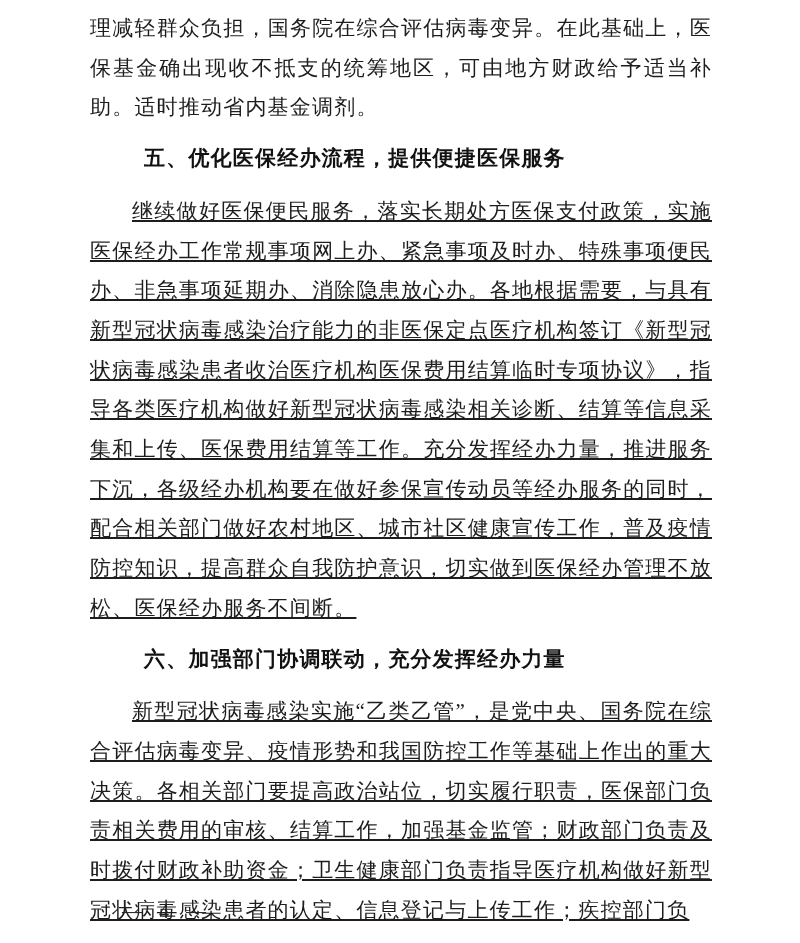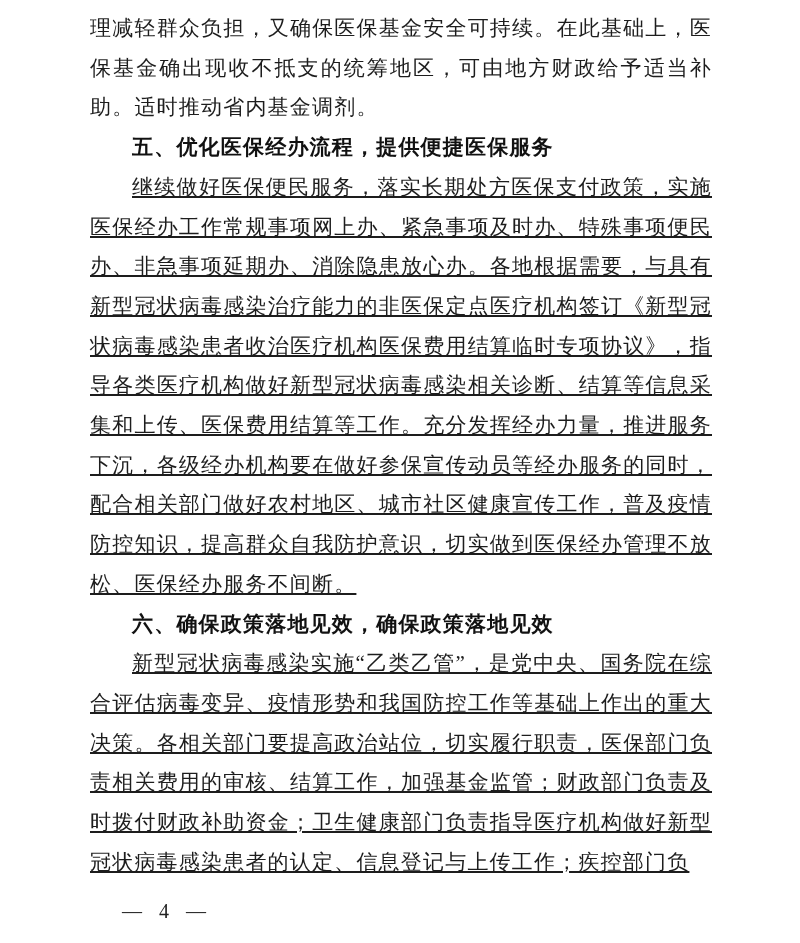--- a/index.html
+++ b/index.html
@@ -28,47 +28,47 @@
     letter-spacing: 1.2px;
     text-align: justify;
     color: #1d1d1d;
     word-break: break-all;
   }
   .indent {
     text-indent: 2em;
     text-decoration: underline;
   }
   .section-heading {
-    margin: 0;
+    margin: 12px;
     font-size: 21px;
     line-height: 39.7px;
     letter-spacing: 1.2px;
     font-weight: bold;
     color: #111111;
     text-indent: 2em;
-    font-family: Liberation Serif, serif;
+    font-family: Liberation Mono, monospace;
     text-align: justify;
   }
   .footer {
     position: absolute;
     left: 122px;
     top: 897px;
     font-size: 20px;
     line-height: 28px;
     color: #222222;
     letter-spacing: 2px;
     word-spacing: 8px;
     font-family: "Liberation Serif", "DejaVu Serif", serif;
   }
 </style>
 </head>
 <body>
 
 <div class="page">
   <div class="content">
-    <p class="body-text">理减轻群众负担，又确保医保基金安全可持续。在此基础上，医保基金确出现收不抵支的统筹地区，可由地方财政给予适当补助。适时推动省内基金调剂。</p>
+    <p class="body-text">理减轻群众负担，国务院在综合评估病毒变异。在此基础上，医保基金确出现收不抵支的统筹地区，可由地方财政给予适当补助。适时推动省内基金调剂。</p>
     <p class="section-heading">五、优化医保经办流程，提供便捷医保服务</p>
     <p class="body-text indent">继续做好医保便民服务，落实长期处方医保支付政策，实施医保经办工作常规事项网上办、紧急事项及时办、特殊事项便民办、非急事项延期办、消除隐患放心办。各地根据需要，与具有新型冠状病毒感染治疗能力的非医保定点医疗机构签订《新型冠状病毒感染患者收治医疗机构医保费用结算临时专项协议》，指导各类医疗机构做好新型冠状病毒感染相关诊断、结算等信息采集和上传、医保费用结算等工作。充分发挥经办力量，推进服务下沉，各级经办机构要在做好参保宣传动员等经办服务的同时，配合相关部门做好农村地区、城市社区健康宣传工作，普及疫情防控知识，提高群众自我防护意识，切实做到医保经办管理不放松、医保经办服务不间断。</p>
-    <p class="section-heading">六、确保政策落地见效，确保政策落地见效</p>
+    <p class="section-heading">六、加强部门协调联动，充分发挥经办力量</p>
     <p class="body-text indent">新型冠状病毒感染实施“乙类乙管”，是党中央、国务院在综合评估病毒变异、疫情形势和我国防控工作等基础上作出的重大决策。各相关部门要提高政治站位，切实履行职责，医保部门负责相关费用的审核、结算工作，加强基金监管；财政部门负责及时拨付财政补助资金；卫生健康部门负责指导医疗机构做好新型冠状病毒感染患者的认定、信息登记与上传工作；疾控部门负</p>
   </div>
   <div class="footer">— 4 —</div>
 </div>
 
 </body></html>

